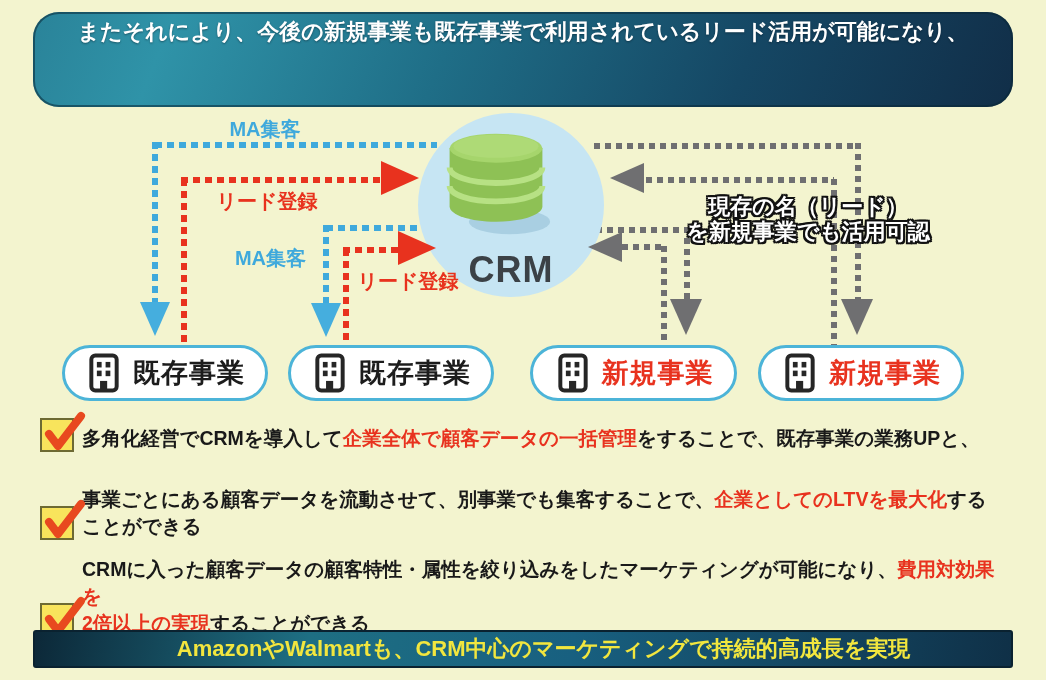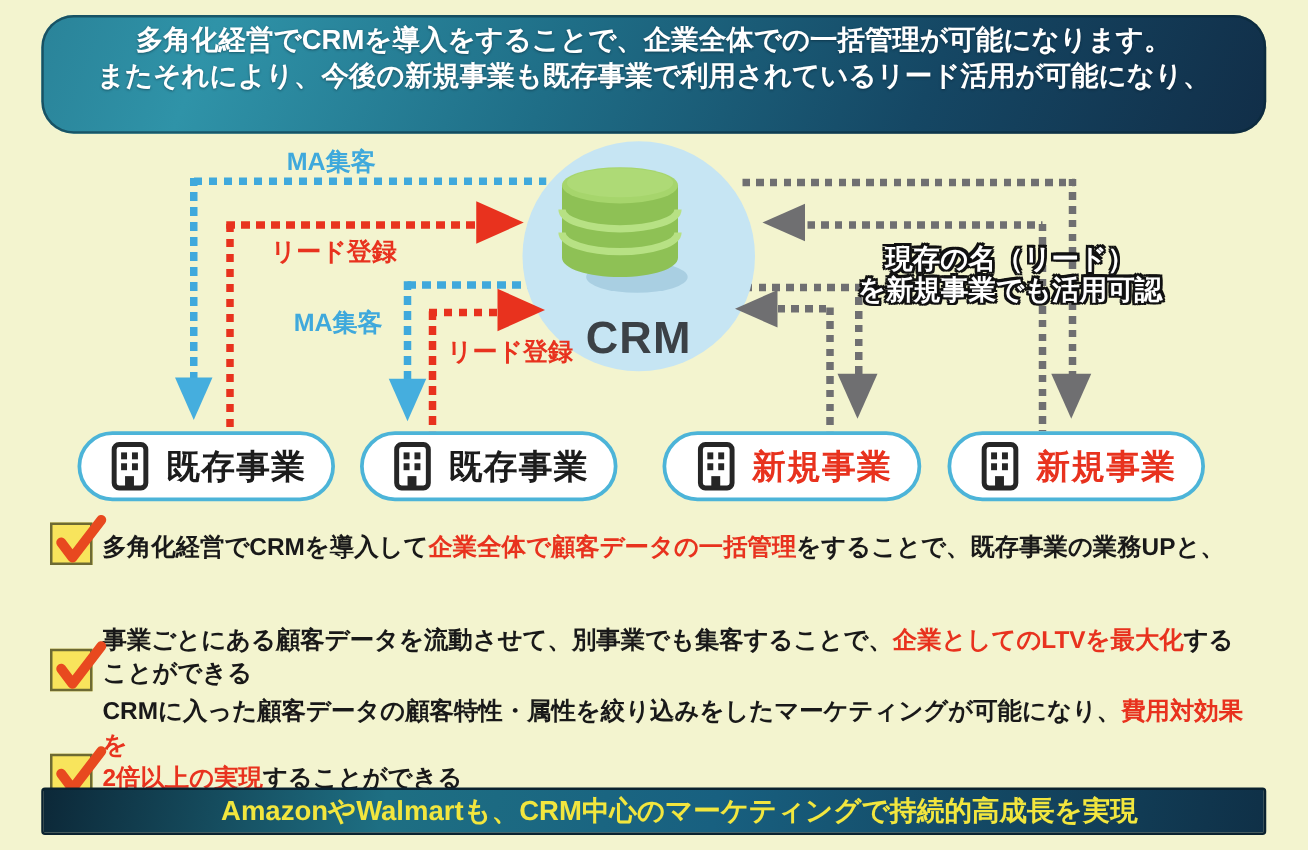--- a/index.html
+++ b/index.html
@@ -87,21 +87,20 @@
   .checkbox svg{position:absolute;left:1px;top:-10px;overflow:visible;}
   .check-text{
     margin-left:8px;font-weight:bold;font-size:19.5px;line-height:27px;color:#191919;
   }
   .check-text .red{color:#e8321e;}
 </style>
 </head>
 <body>
 
 <div class="abs top-banner">
-  <div>多角化経営でCRMを導入をすることで、企業全体での一括管理が可能になります。</div>
   <div>またそれにより、今後の新規事業も既存事業で利用されているリード活用が可能になり、</div>
 </div>
 
 <div class="abs dash-h blue" style="left:155px;top:142px;width:282px;"></div>
 <div class="abs dash-v blue" style="left:152px;top:142px;height:164px;"></div>
 <div class="abs arr arr-down-blue" style="left:140px;top:302px;"></div>
 
 <div class="abs dash-v red" style="left:181px;top:179px;height:166px;"></div>
 <div class="abs dash-h red" style="left:181px;top:177px;width:200px;"></div>
 <div class="abs arr arr-right-red" style="left:381px;top:161px;"></div>
@@ -198,21 +197,21 @@
 </div>
 
 <div class="abs check-item" style="top:415px;">
   <div class="checkbox">
     <svg width="44" height="44" viewBox="0 0 44 44">
       <polyline points="6,24 15,36 38,6" fill="none" stroke="#e8491f" stroke-width="8" stroke-linecap="round" stroke-linejoin="round"></polyline>
     </svg>
   </div>
   <div class="check-text"><span>多角化経営でCRMを導入して</span><span class="red">企業全体で顧客データの一括管理</span><span>をすることで、既存事業の業務UPと、</span><br></div>
 </div>
-<div class="abs check-item" style="top:499px;">
+<div class="abs check-item" style="top:486px;">
   <div class="checkbox">
     <svg width="44" height="44" viewBox="0 0 44 44">
       <polyline points="6,24 15,36 38,6" fill="none" stroke="#e8491f" stroke-width="8" stroke-linecap="round" stroke-linejoin="round"></polyline>
     </svg>
   </div>
   <div class="check-text"><span>事業ごとにある顧客データを流動させて、別事業でも集客することで、</span><span class="red">企業としてのLTVを最大化</span><span>する</span><br><span>ことができる</span></div>
 </div>
 <div class="abs check-item" style="top:556px;">
   <div class="checkbox">
     <svg width="44" height="44" viewBox="0 0 44 44">

